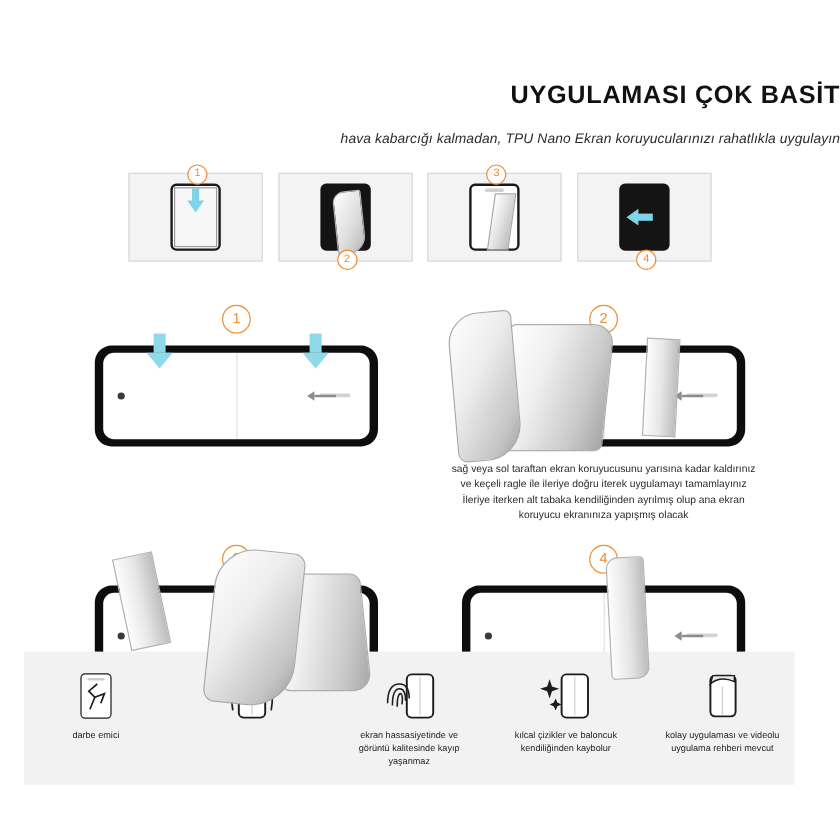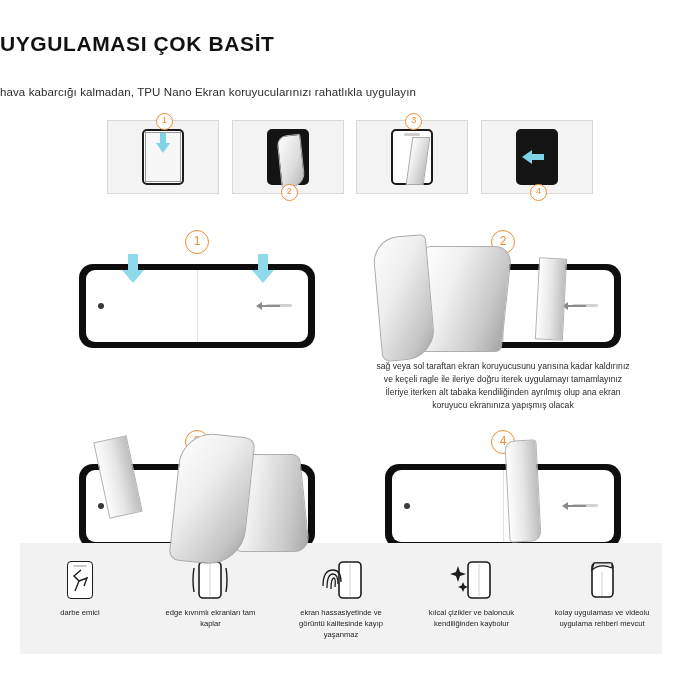--- a/index.html
+++ b/index.html
@@ -17,35 +17,36 @@
   .page {
     position: relative;
     width: 700px;
     height: 700px;
     background: #ffffff;
     box-sizing: border-box;
   }
 
   
   .header {
-    padding-top: 32px;
-    text-align: left;
+    padding-top: 68px;
+    text-align: right;
   }
   .title {
     font-size: 21px;
     font-weight: bold;
     letter-spacing: 0.6px;
     color: #111111;
     margin: 0;
   }
   .subtitle {
-    margin-top: 30px;
+    margin-top: 18px;
     font-size: 11.5px;
     color: #2b2b2b;
     letter-spacing: 0.1px;
+    font-style: italic;
   }
 
   
   .mini-strip {
     position: relative;
     margin: 22px auto 0 auto;
     width: 486px;
     height: 74px;
     display: flex;
     justify-content: space-between;
@@ -479,22 +480,20 @@
 
     <div class="feature">
       <div class="feature-icon">
         <svg width="40" height="40" viewBox="0 0 40 40">
           <rect x="9" y="2" width="22" height="36" rx="4" fill="#fff" stroke="#1c1c1c" stroke-width="1.6"></rect>
           <line x1="20" y1="4" x2="20" y2="36" stroke="#cfcfcf" stroke-width="1"></line>
           <path d="M4 8 Q2 20 4 32" fill="none" stroke="#1c1c1c" stroke-width="1.4"></path>
           <path d="M36 8 Q38 20 36 32" fill="none" stroke="#1c1c1c" stroke-width="1.4"></path>
         </svg>
       </div>
-      <div class="feature-label">edge kıvrımlı ekranları
-tam kaplar</div>
     </div>
 
     <div class="feature">
       <div class="feature-icon">
         <svg width="44" height="40" viewBox="0 0 44 40">
           <rect x="20" y="2" width="22" height="36" rx="4" fill="#fff" stroke="#1c1c1c" stroke-width="1.6"></rect>
           <line x1="31" y1="4" x2="31" y2="36" stroke="#cfcfcf" stroke-width="1"></line>
           <path d="M4 26 Q4 10 14 10 Q22 10 22 22" fill="none" stroke="#1c1c1c" stroke-width="1.3"></path>
           <path d="M8 28 Q8 14 14 14 Q19 14 19 24" fill="none" stroke="#1c1c1c" stroke-width="1.3"></path>
           <path d="M12 29 Q12 18 15 18 Q17 19 16 27" fill="none" stroke="#1c1c1c" stroke-width="1.3"></path>

